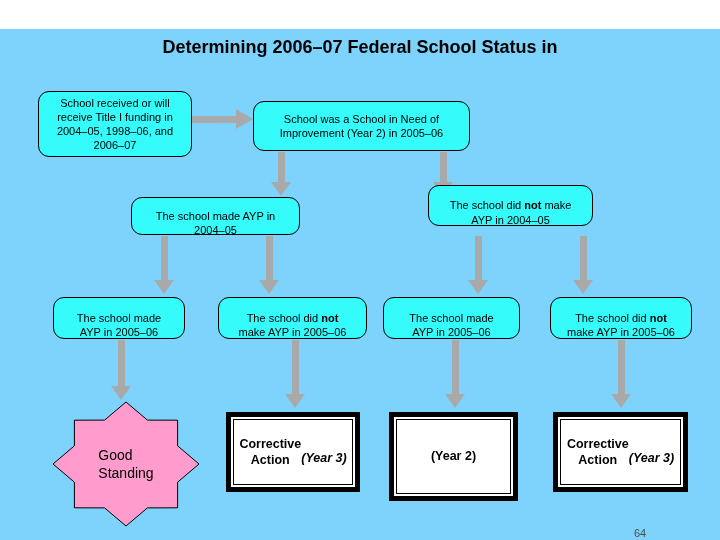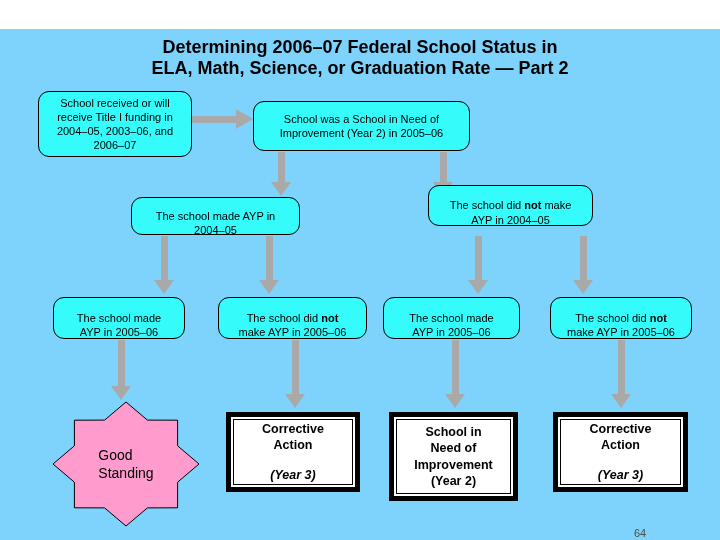--- a/index.html
+++ b/index.html
@@ -14,21 +14,21 @@
     position:absolute; background:#35fbfb; border:1.5px solid #000; border-radius:11px;
     display:flex; align-items:center; justify-content:center; box-sizing:border-box;
     padding:2px 5px;
   }
   .flow .txt { text-align:center; white-space:pre-line; font-size:11px; line-height:1.28; }
   .flow .b { font-weight:bold; }
   
   .outcome { position:absolute; background:#fff; border:5px solid #000; box-sizing:border-box; }
   .outcome .inner {
     position:absolute; top:2px; left:2px; right:2px; bottom:2px; border:1px solid #000;
-    display:flex; flex-direction:column; align-items:center; justify-content:center;
+    display:flex; flex-direction:row; align-items:center; justify-content:center;
     text-align:center;
   }
   .outcome .lbl { font-weight:bold; font-size:12.5px; line-height:1.3; white-space:pre-line; }
   .outcome .yr  { font-weight:bold; font-size:12.5px; line-height:1.3; }
   .outcome .yr.gap { margin-top:13px;font-style:italic; }
   
   .varrow { position:absolute; width:20px; display:flex; flex-direction:column; align-items:center; }
   .varrow .shaft { width:7px; flex:1; background:#a9a9a9; }
   .varrow .head { width:0; height:0; border-left:10px solid transparent;
                   border-right:10px solid transparent; border-top:14px solid #a9a9a9; }
@@ -45,27 +45,26 @@
   .page-num { position:absolute; left:634px; top:498px; width:40px; 
               font-size:11px; color:#4d4d4d; }
 </style>
 </head>
 <body>
 
 <div class="slide">
 
   <div class="title">
     <div>Determining 2006–07 Federal School Status in</div>
-    <div>ELA, Math, Science, or Graduation Rate — Part 2</div>
   </div>
 
   <div class="flow" style="left:38px; top:62px; width:154px; height:66px;">
     <div class="txt"><span>School received or will
 receive Title I funding in
-2004–05, 2003–06, and
+2004–05, 1998–06, and
 2006–07</span></div>
   </div>
 
   <div class="harrow" style="left:192px; top:80px; width:61px;">
     <div class="shaft"></div>
     <div class="head"></div>
   </div>
 
   <div class="flow" style="left:253px; top:72px; width:217px; height:50px;">
     <div class="txt"><span>School was a School in Need of
@@ -164,23 +163,20 @@
   <div class="outcome" style="left:226px; top:383px; width:134px; height:80px;">
     <div class="inner">
       <span class="lbl">Corrective
 Action</span>
       <span class="yr gap">(Year 3)</span>
     </div>
   </div>
 
   <div class="outcome" style="left:389px; top:383px; width:129px; height:89px;">
     <div class="inner">
-      <span class="lbl">School in
-Need of
-Improvement</span>
       <span class="yr">(Year 2)</span>
     </div>
   </div>
 
   <div class="outcome" style="left:553px; top:383px; width:135px; height:80px;">
     <div class="inner">
       <span class="lbl">Corrective
 Action</span>
       <span class="yr gap">(Year 3)</span>
     </div>

